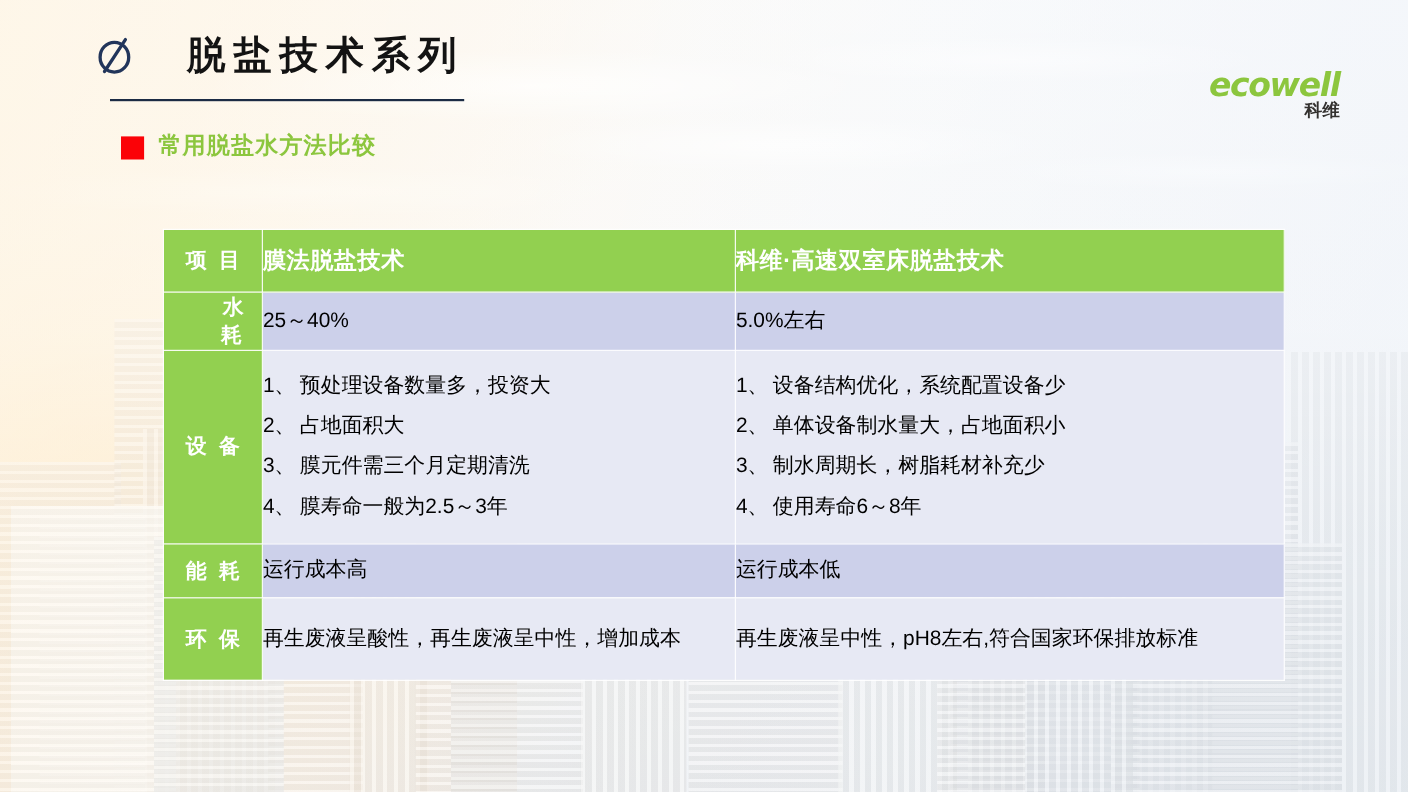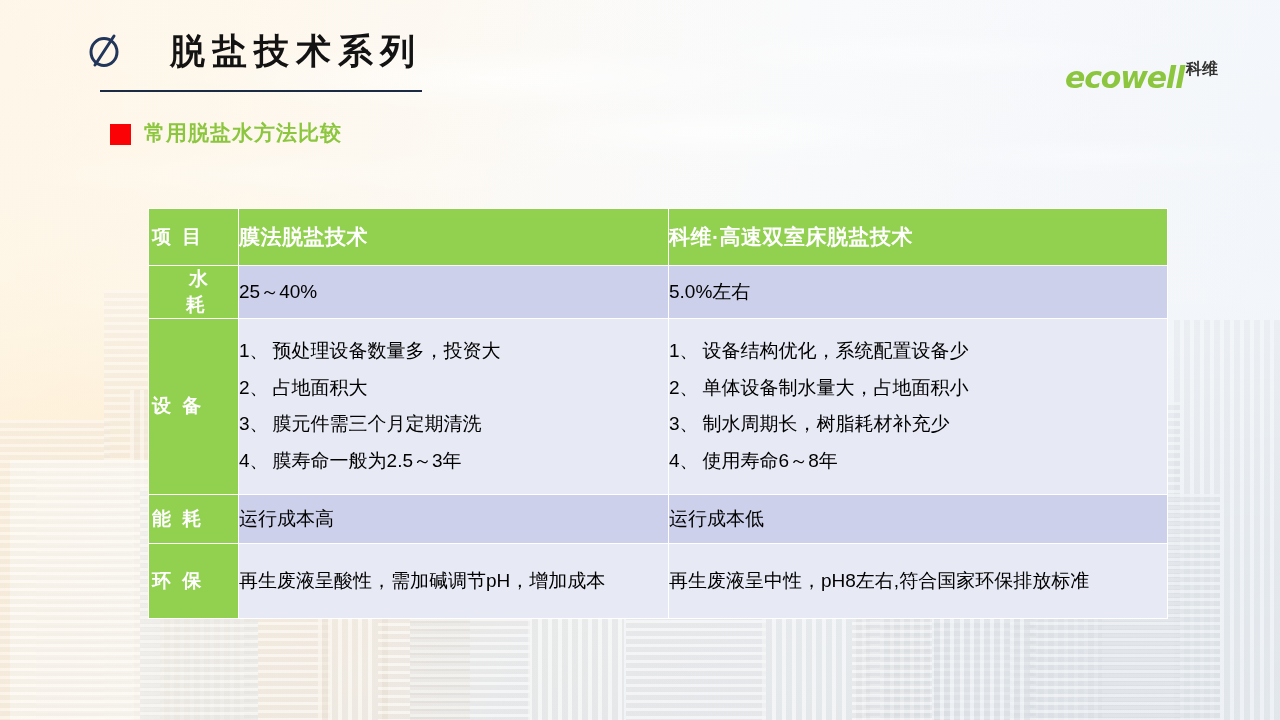--- a/index.html
+++ b/index.html
@@ -145,23 +145,24 @@
     height: 2px;
     background: #1b2b44;
   }
 
   
   .logo {
     position: absolute;
     right: 62px;
     top: 63px;
     display: flex;
-    align-items: flex-start;
+    align-items: flex-end;
     gap: 2px;
     line-height: 1;
+    flex-direction: column;
   }
   .logo-eco {
     font-family: "DejaVu Sans", sans-serif;
     font-size: 30px;
     font-weight: bold;
     color: #8cc63e;
     letter-spacing: -1.2px;
     font-style: italic;
   }
   .logo-cn {
@@ -216,20 +217,21 @@
     border: 1px solid #ffffff;
     padding: 0;
   }
 
   
   .cell-label,
   .cell-head {
     background: #92d050;
     color: #ffffff;
     font-weight: bold;
+    text-align: center;
   }
   .cell-label {
     font-size: 19px;
     letter-spacing: 3px;
     text-indent: 3px;
   }
   .cell-head {
     text-align: left;
     font-size: 21px;
     padding: 15px 0 15px 16px;
@@ -405,19 +407,19 @@
       </tr>
 
       <tr>
         <td class="cell-label" style="height:48px;">能 耗</td>
         <td class="cell-data tint-strong">运行成本高</td>
         <td class="cell-data tint-strong">运行成本低</td>
       </tr>
 
       <tr>
         <td class="cell-label" style="height:74px;">环 保</td>
-        <td class="cell-data tint-soft wrap-cell">再生废液呈酸性，需加碱调节pH，增加成本</td>
+        <td class="cell-data tint-soft wrap-cell">再生废液呈酸性，再生废液呈中性，增加成本</td>
         <td class="cell-data tint-soft wrap-cell">再生废液呈中性，pH8左右,符合国家环保排放标准</td>
       </tr>
     </tbody>
   </table>
 
 </div>
 
 </body></html>

